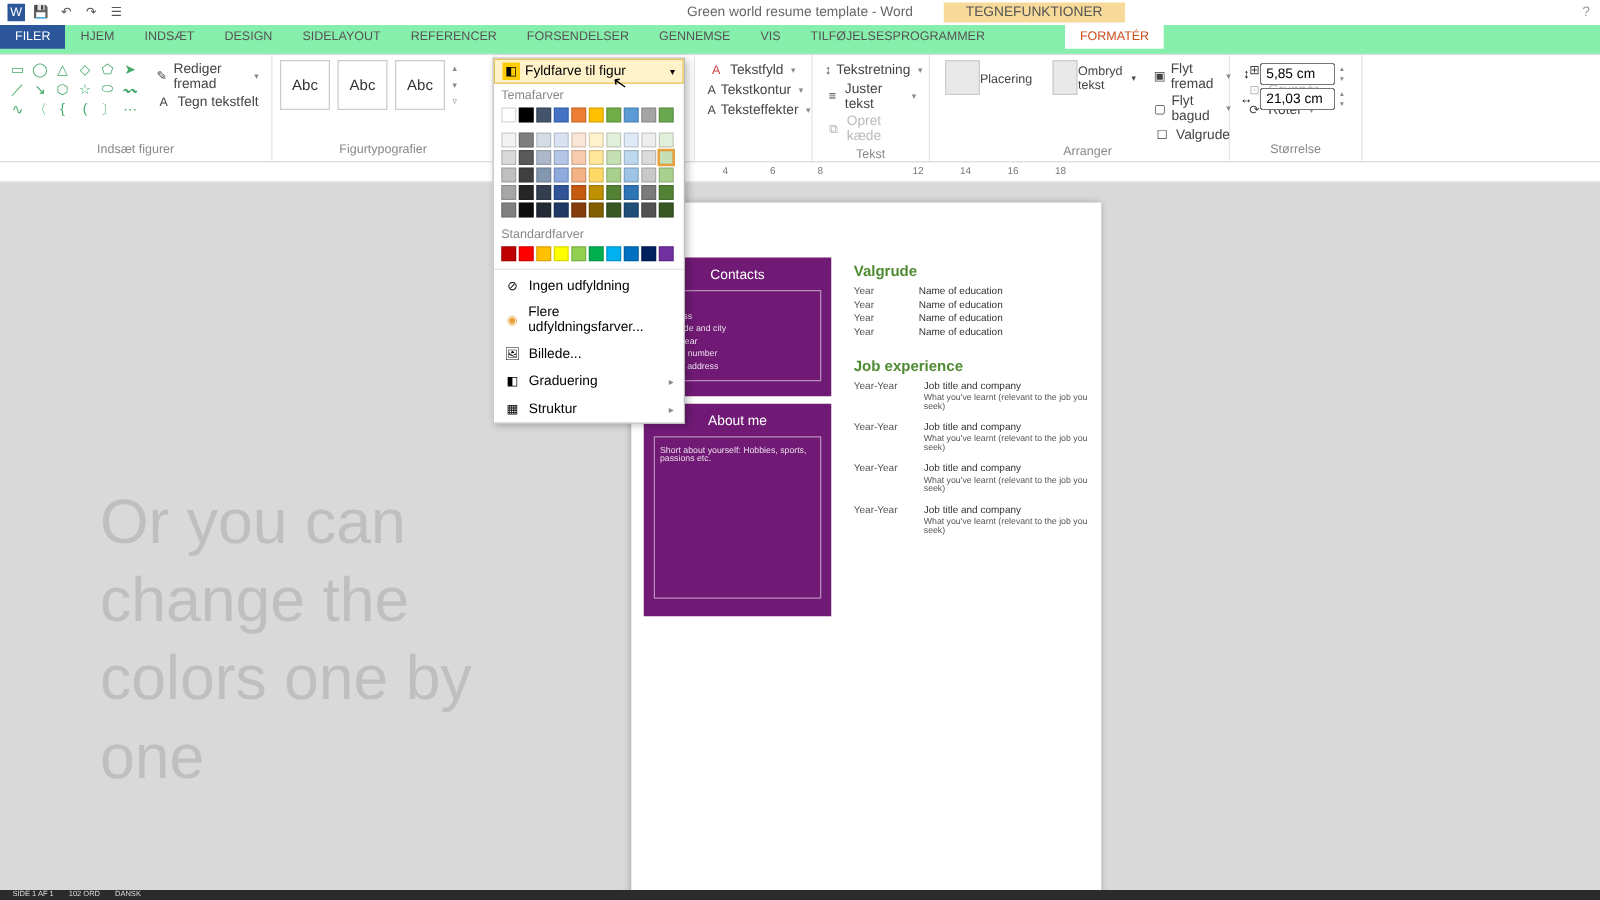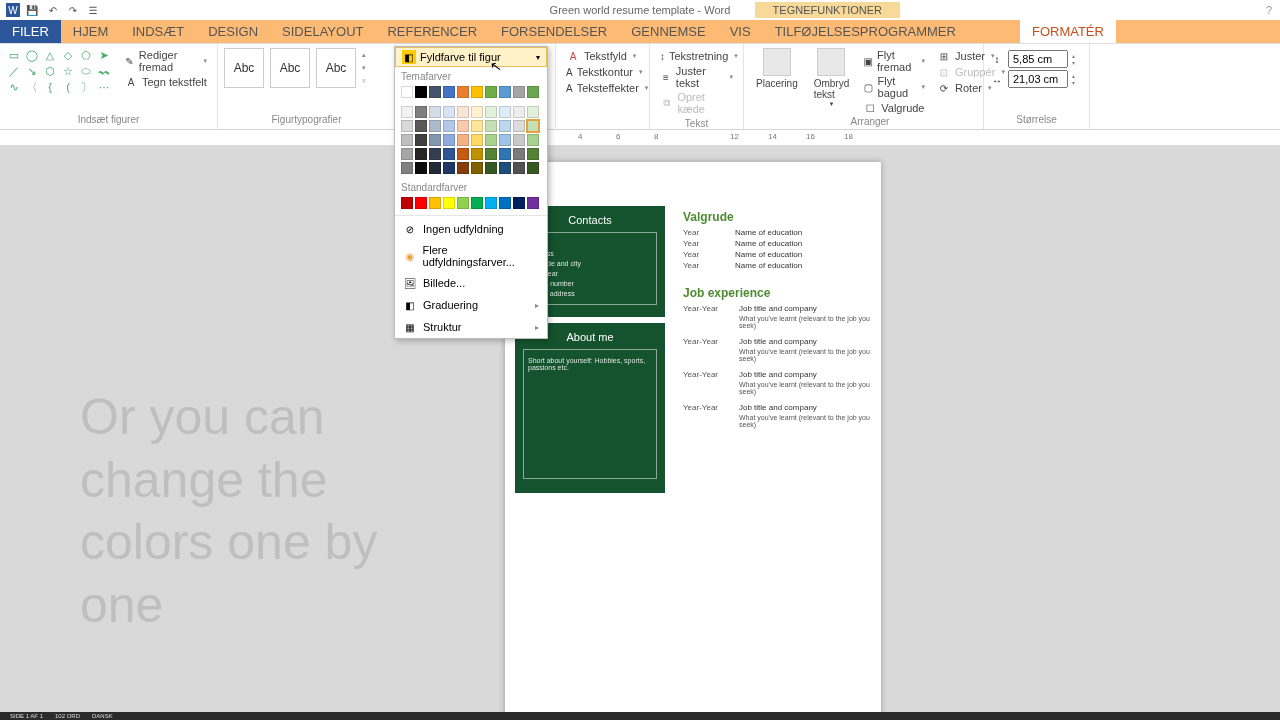--- a/index.html
+++ b/index.html
@@ -5,41 +5,41 @@
 * { box-sizing: border-box; margin: 0; padding: 0; font-family: "Segoe UI", Tahoma, sans-serif; }
 body { background: #f0f0f0; width: 1280px; height: 720px; overflow: hidden; position: relative; }
 
 .titlebar { height: 20px; background: #fff; display: flex; align-items: center; font-size: 11px; color: #555; position: relative; }
 .titlebar .qat { display: flex; gap: 6px; padding-left: 6px; }
 .titlebar .qat span { width: 14px; height: 14px; display: inline-flex; align-items: center; justify-content: center; font-size: 10px; }
 .titlebar .title { position: absolute; left: 50%; transform: translateX(-50%); color: #666; }
 .titlebar .tools-tab { position: absolute; right: 380px; background: #f7d99a; color: #555; padding: 2px 18px; font-size: 11px; }
 .titlebar .help { position: absolute; right: 8px; color: #999; }
 
-.menutabs { height: 24px; background: #fdba74; display: flex; align-items: flex-start; font-size: 13px; color: #555; border-bottom: 1px solid #ddd; }
+.menutabs { height: 24px; background: #86efac; display: flex; align-items: flex-start; font-size: 10px; color: #555; border-bottom: 1px solid #ddd; }
 .menutabs .tab { padding: 4px 12px; cursor: pointer; }
 .menutabs .tab.file { background: #2b579a; color: #fff; }
 .menutabs .tab.active { background: #fff; color: #c84e1a; }
 
 .ribbon { height: 86px; background: #fff; display: flex; position: relative; border-bottom: 1px solid #d4d4d4; }
 .ribbon-group { border-right: 1px solid #e5e5e5; padding: 4px 6px; display: flex; flex-direction: column; justify-content: space-between; }
 .ribbon-group .label { font-size: 10px; color: #888; text-align: center; padding-top: 2px; }
 
 .shapes-gallery { display: grid; grid-template-columns: repeat(6, 16px); gap: 2px; }
 .shapes-gallery span { width: 16px; height: 14px; display: inline-flex; align-items: center; justify-content: center; font-size: 11px; color: #4a6; }
 
 .rb-btn { font-size: 11px; color: #444; padding: 1px 4px; display: flex; align-items: center; gap: 4px; cursor: pointer; }
 .rb-btn.split::after { content: "▾"; font-size: 7px; color: #888; margin-left: 2px; }
 .ico { width: 14px; height: 14px; display: inline-flex; align-items: center; justify-content: center; font-size: 10px; }
 
 .style-gallery { display: flex; gap: 6px; }
 .style-box { width: 40px; height: 40px; border: 1px solid #ccc; display: flex; align-items: center; justify-content: center; font-size: 12px; color: #333; background: #fff; }
 .wa-box { width: 40px; height: 40px; border: 1px solid #eee; display: flex; align-items: center; justify-content: center; font-size: 20px; font-family: serif; }
 
-.big-btn { display: flex; flex-direction: column; align-items: center; font-size: 10px; color: #444; padding: 0 6px; cursor: pointer; }
+.big-btn { display: flex; align-items: center; font-size: 10px; color: #444; padding: 0 6px; cursor: pointer; }
 .big-btn .bi { width: 28px; height: 28px; background: #e8e8e8; border: 1px solid #ccc; margin-bottom: 2px; }
 
 .size-group input { width: 60px; font-size: 11px; padding: 1px 3px; }
 .size-row { display: flex; align-items: center; gap: 4px; margin: 2px 0; }
 .spin { display: flex; flex-direction: column; font-size: 6px; color: #888; }
 
 .dropdown { position: absolute; left: 394px; top: 46px; width: 154px; background: #fff; border: 1px solid #bcbcbc; box-shadow: 2px 2px 6px rgba(0,0,0,.25); z-index: 100; font-size: 11px; }
 .dropdown .dd-trigger { background: #fff2c8; border: 1px solid #e7c15e; padding: 2px 6px; display: flex; align-items: center; gap: 4px; }
 .dropdown .section { padding: 4px 6px 0; color: #888; font-size: 10px; }
 .swatch-grid { display: grid; grid-template-columns: repeat(10, 12px); gap: 2px; padding: 4px 6px; }
@@ -54,21 +54,21 @@
 
 .workspace { position: absolute; left: 0; top: 146px; right: 0; bottom: 8px; background: #d9d9d9; overflow: hidden; }
 .page { position: absolute; left: 505px; top: 16px; width: 376px; height: 680px; background: #fff; box-shadow: 0 0 6px rgba(0,0,0,.3); }
 .page-header { height: 104px; background: #c3ddaf; position: relative; }
 .pic-circle { position: absolute; left: 50%; top: 24px; transform: translateX(-50%); width: 112px; height: 112px; background: #fff; border-radius: 50%; display: flex; align-items: center; justify-content: center; font-size: 12px; color: #bfa878; font-style: italic; }
 .handle { position: absolute; width: 7px; height: 7px; background: #fff; border: 1px solid #6a9f3c; border-radius: 50%; }
 
 .resume-body { display: flex; padding: 44px 10px 0; gap: 18px; }
 .lcol { width: 150px; }
 .rcol { flex: 1; font-size: 8px; color: #333; }
-.green-card { background: #14532d; color: #fff; padding: 8px; font-size: 8px; margin-bottom: 6px; }
+.green-card { background: #701a75; color: #fff; padding: 8px; font-size: 8px; margin-bottom: 6px; }
 .green-card h4 { text-align: center; font-size: 11px; font-weight: normal; margin-bottom: 6px; }
 .green-card .sub { border: 1px solid rgba(255,255,255,.5); padding: 4px; margin-bottom: 4px; }
 .green-card .sub div { margin: 3px 0; color: rgba(255,255,255,.85); font-size: 7px; }
 .rcol h3 { color: #4f8b32; font-size: 12px; margin: 4px 0; font-weight: bold; }
 .edu-row, .job-row { display: flex; gap: 12px; margin: 2px 0; }
 .edu-row .y { width: 40px; color: #555; }
 .job-row .y { width: 44px; color: #555; }
 .job-desc { color: #555; margin: 2px 0 8px 56px; font-size: 7px; }
 
 .overlay-text { position: absolute; left: 80px; top: 240px; width: 320px; color: #bfbfbf; font-size: 50px; line-height: 1.25; text-align: left; font-weight: 300; }

